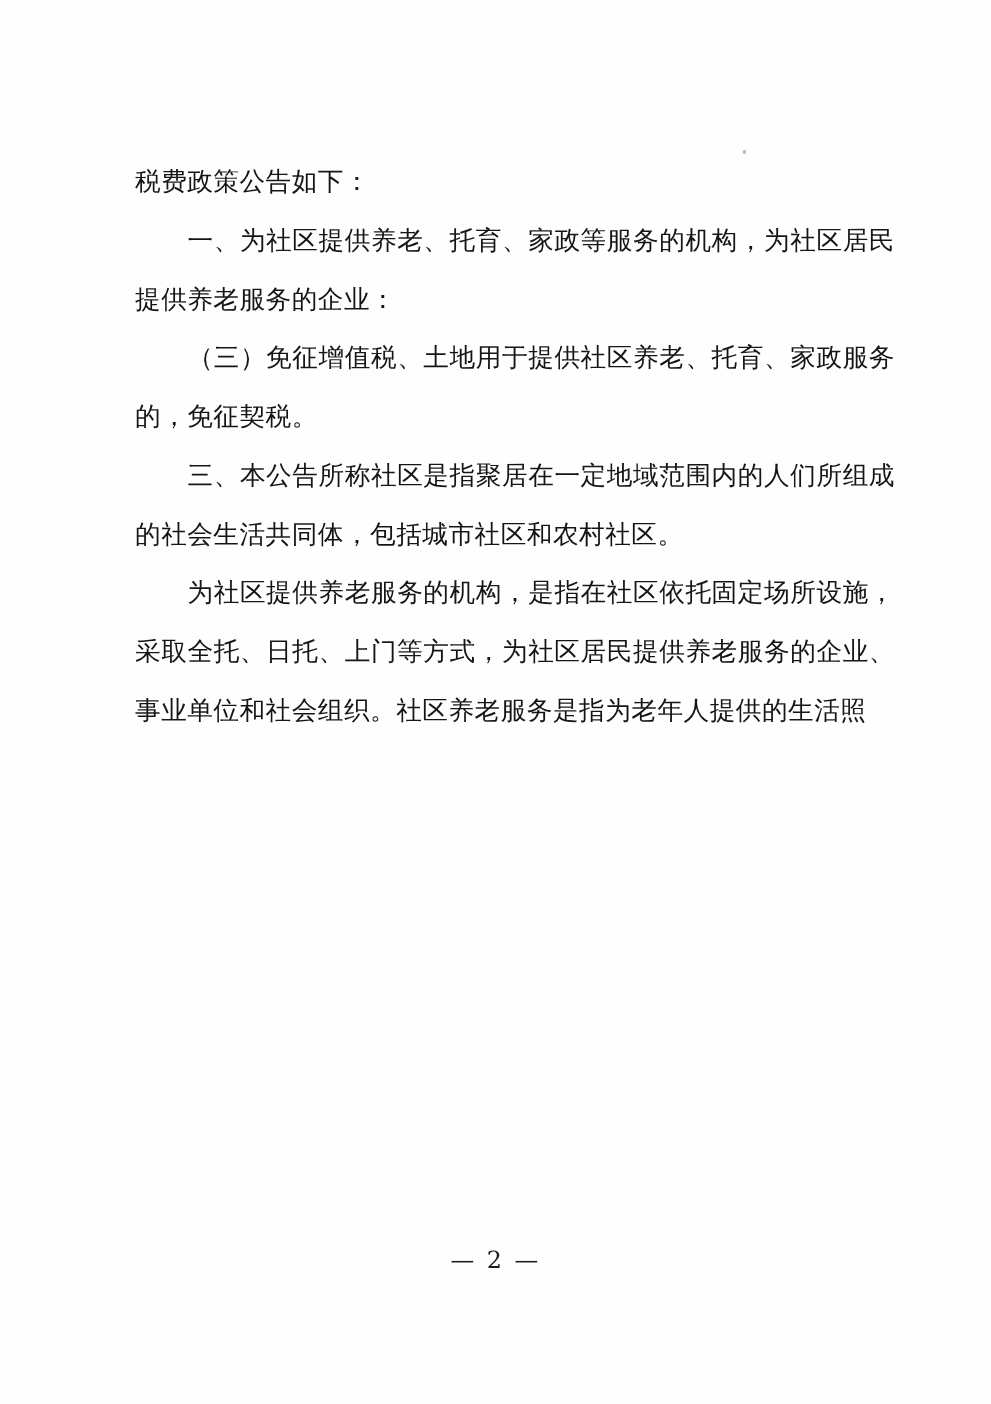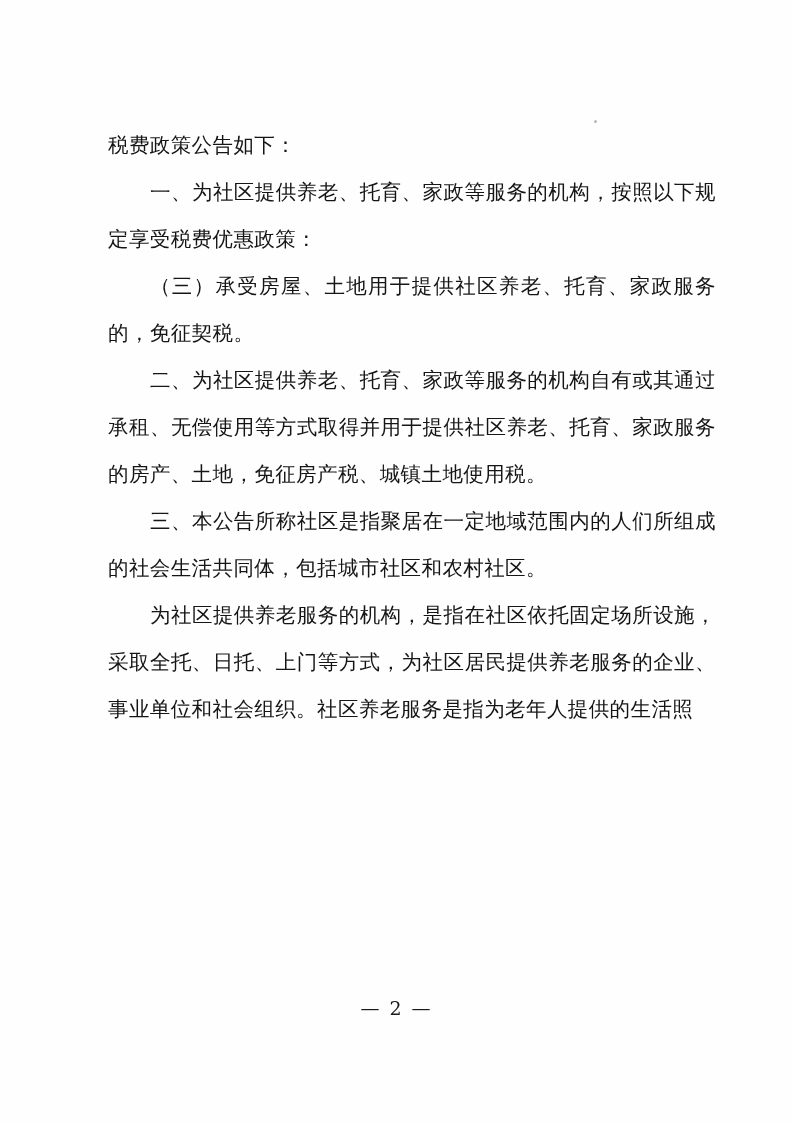--- a/index.html
+++ b/index.html
@@ -62,22 +62,21 @@
 </style>
 </head>
 <body>
 
 <div class="page">
 
   <div class="speck"></div>
 
   <div class="doc-body">
     <p class="para noindent">税费政策公告如下：</p>
-    <p class="para indent">一、为社区提供养老、托育、家政等服务的机构，按照以下规定享受税费优惠政策：</p>
-    <p class="para indent">（三）承受房屋、土地用于提供社区养老、托育、家政服务的，免征契税。</p>
-    <p class="para indent">二、为社区提供养老、托育、家政等服务的机构自有或其通过承租、无偿使用等方式取得并用于提供社区养老、托育、家政服务的房产、土地，免征房产税、城镇土地使用税。</p>
+    <p class="para indent">一、为社区提供养老、托育、家政等服务的机构，为社区居民提供养老服务的企业：</p>
+    <p class="para indent">（三）免征增值税、土地用于提供社区养老、托育、家政服务的，免征契税。</p>
     <p class="para indent">三、本公告所称社区是指聚居在一定地域范围内的人们所组成的社会生活共同体，包括城市社区和农村社区。</p>
     <p class="para indent">为社区提供养老服务的机构，是指在社区依托固定场所设施，采取全托、日托、上门等方式，为社区居民提供养老服务的企业、事业单位和社会组织。社区养老服务是指为老年人提供的生活照</p>
   </div>
 
   <div class="page-number">— 2 —</div>
 
 </div>
 
 </body></html>

